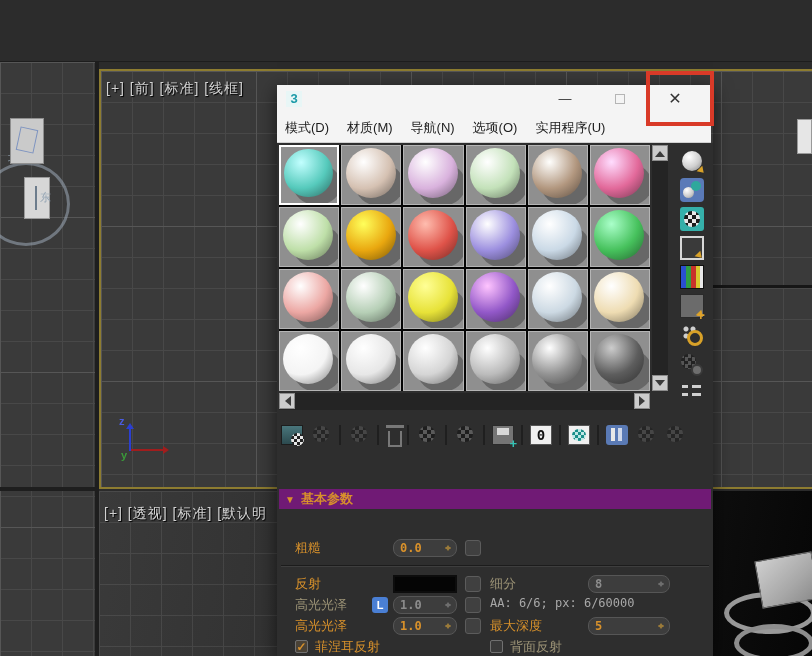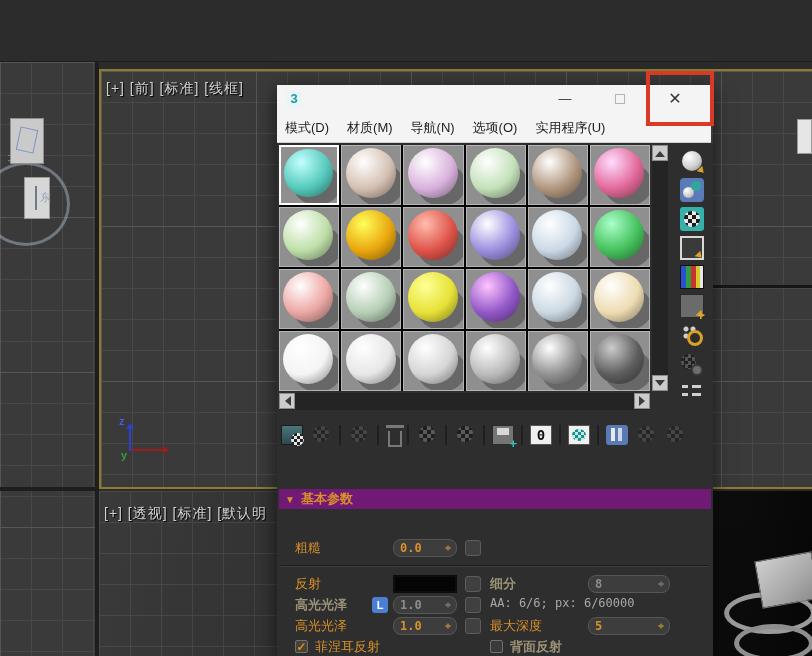--- a/index.html
+++ b/index.html
@@ -173,21 +173,21 @@
     border:1px solid #6e6e6e; border-radius:3px; color:#d8912b; font-size:12px; font-weight:bold;
     font-family:"DejaVu Sans Mono", monospace; text-align:center; line-height:20px; }
 
   
   #rollout-hdr { position:absolute; left:2px; top:346px; width:432px; height:20px; background:#701a75;
     color:#d8912b; font-size:13px; font-weight:bold; line-height:20px; }
   #rollout-hdr .arrow { display:inline-block; margin:0 6px 0 6px; color:#d8912b; font-size:10px; }
   .prow { position:absolute; left:0; width:436px; height:20px; font-size:13px; }
   .plabel { position:absolute; left:18px; color:#d8912b; white-space:nowrap; }
   .plabel2 { position:absolute; left:213px; color:#d8912b; white-space:nowrap; }
-  .gray { color:#9c9376 !important;font-weight:bold; }
+  .gray { color:#9c9376 !important; }
   .swatch { position:absolute; left:116px; top:0; width:64px; height:18px; border:2px solid #0d0d0d; }
   .mapbtn { position:absolute; left:188px; top:1px; width:16px; height:16px; background:#404040;
     border:1px solid #5c5c5c; border-radius:3px; }
   .spinner { position:absolute; top:0; height:18px; background:#3d3d3d; border:1px solid #565656;
     border-radius:8px; color:#d8912b; font-size:12px; font-weight:bold;
     font-family:"DejaVu Sans Mono", monospace; line-height:16px; padding-left:6px; }
   .spinner .spin { position:absolute; right:2px; top:0px; width:9px; height:16px; }
   .spin i { position:absolute; left:0; width:0; height:0; }
   .spin .su { top:2px; border:3px solid transparent; border-bottom:4px solid #9a7a3a; }
   .spin .sd { bottom:2px; border:3px solid transparent; border-top:4px solid #9a7a3a; }

